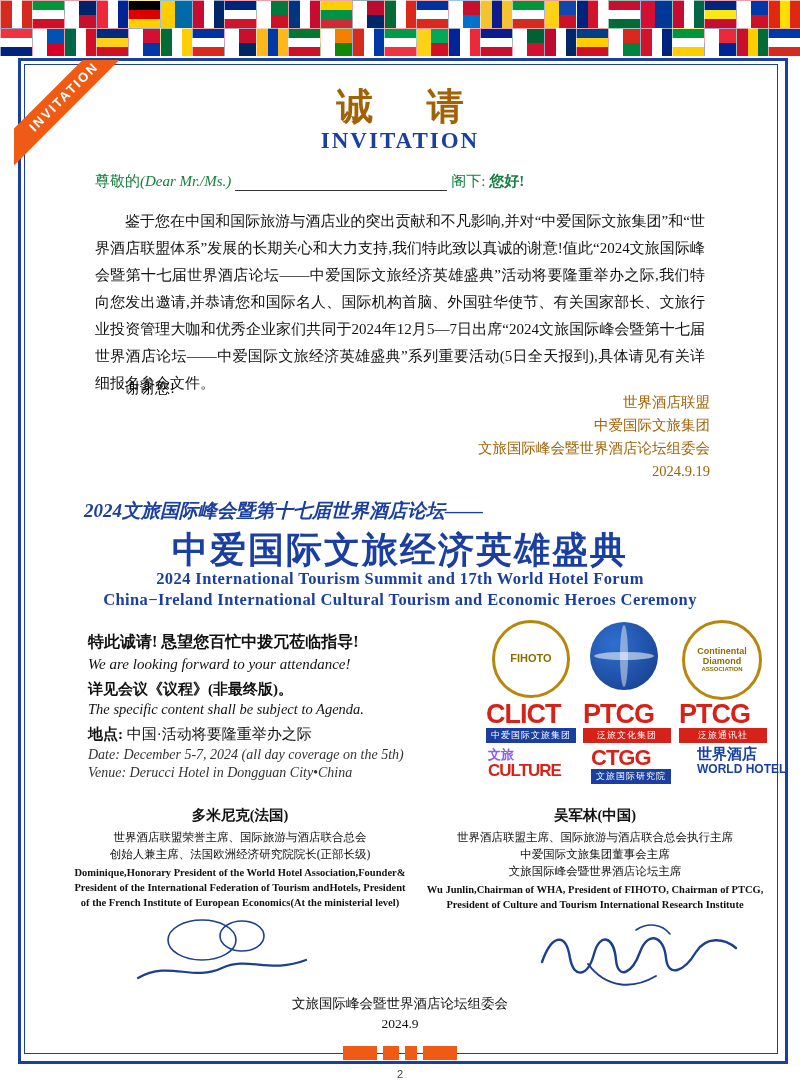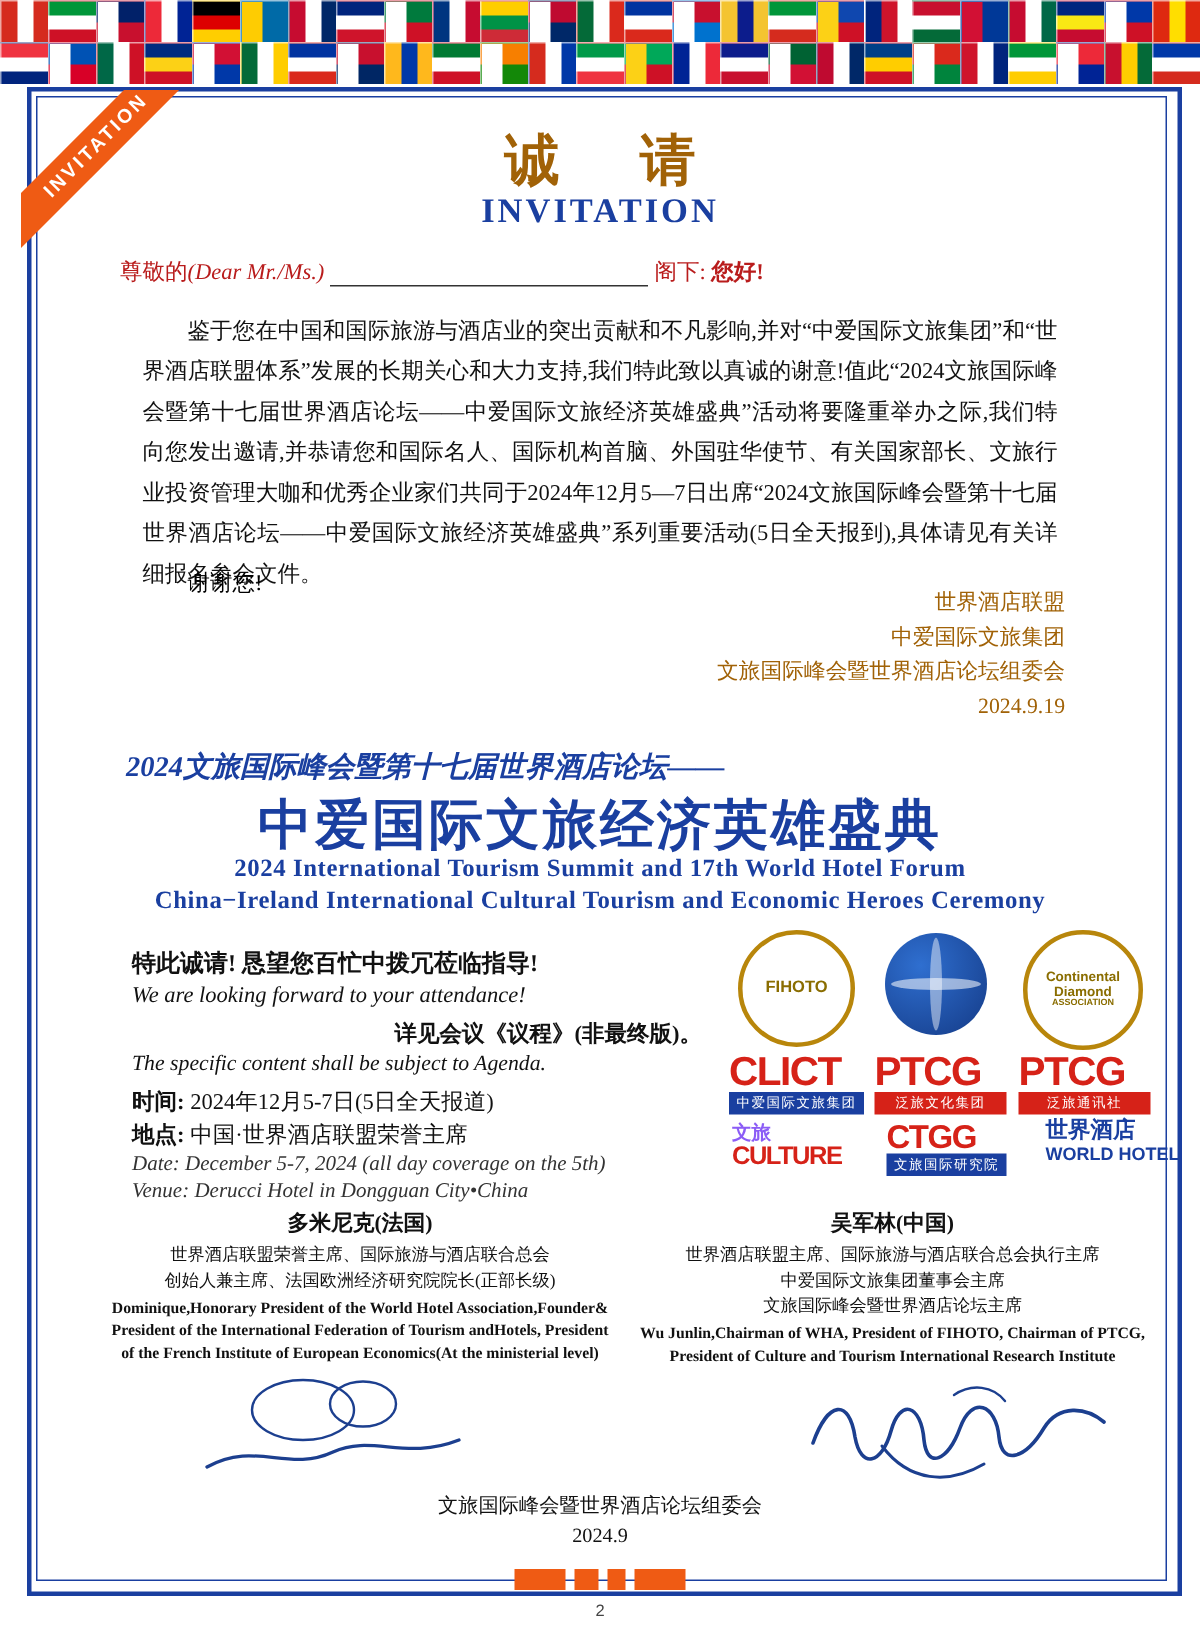--- a/index.html
+++ b/index.html
@@ -49,22 +49,22 @@
     text-indent:22px;font-family:"Liberation Serif",serif;
   }
   .title-en{
     position:absolute;left:0;right:0;top:128px;text-align:center;
     color:#1a3fa0;font-size:23px;font-weight:bold;letter-spacing:2px;
     font-family:"Liberation Serif",serif;
   }
 
   
   .salut{
-    position:absolute;left:80px;top:172px;width:600px;
-    font-size:15px;color:#b91c1c;
+    position:absolute;left:95px;top:172px;width:600px;
+    font-size:15px;color:#15803d;
   }
   .salut .dear{font-style:italic;}
   .salut .rule{
     display:inline-block;width:212px;border-bottom:1px solid #333;height:14px;
     vertical-align:bottom;margin:0 4px;
   }
   .salut .hi{font-weight:bold;}
 
   
   .body-text{
@@ -95,21 +95,21 @@
   }
   .ev-en1{top:569px;}
   .ev-en2{top:590px;}
 
   
   .info{
     position:absolute;left:88px;top:632px;width:380px;color:#111;
   }
   .info .r1{font-size:16px;font-weight:bold;margin-bottom:3px;}
   .info .r2{font-size:15px;font-style:italic;margin-bottom:7px;}
-  .info .r3{font-size:15px;font-weight:bold;margin-bottom:2px;text-align:right;}
+  .info .r3{font-size:15px;font-weight:bold;margin-bottom:2px;}
   .info .r4{font-size:14.5px;font-style:italic;margin-bottom:7px;}
   .info .kv{font-size:15px;margin-bottom:3px;}
   .info .kv b{font-weight:bold;}
   .info .kvi{font-size:14px;font-style:italic;color:#333;margin-bottom:2px;}
 
   
   .logos{position:absolute;left:486px;top:620px;width:290px;height:170px;}
   .lg{position:absolute;}
   .seal{
     border-radius:50%;border:3px solid #b8860b;background:#fff;
@@ -262,22 +262,21 @@
   <div class="ev-line1">2024文旅国际峰会暨第十七届世界酒店论坛——</div>
   <div class="ev-line2">中爱国际文旅经济英雄盛典</div>
   <div class="ev-en1">2024 International Tourism Summit and 17th World Hotel Forum</div>
   <div class="ev-en2">China−Ireland International Cultural Tourism and Economic Heroes Ceremony</div>
 
   <div class="info">
     <div class="r1">特此诚请! 恳望您百忙中拨冗莅临指导!</div>
     <div class="r2">We are looking forward to your attendance!</div>
     <div class="r3">详见会议《议程》(非最终版)。</div>
     <div class="r4">The specific content shall be subject to Agenda.</div>
-    <div class="kv"><b>时间:</b> <span>2024年12月5-7日(5日全天报道)</span></div>
-    <div class="kv"><b>地点:</b> <span>中国·世界酒店联盟荣誉主席</span></div>
+    <div class="kv"><b>地点:</b> <span>中国·活动将要隆重举办之际</span></div>
     <div class="kvi"><span>Date:</span> <span>December 5-7, 2024 (all day coverage on the 5th)</span></div>
     <div class="kvi"><span>Venue:</span> <span>Derucci Hotel in Dongguan City•China</span></div>
   </div>
 
   <div class="logos">
 
     <div class="lg seal" style="left:6px;top:0;width:72px;height:72px;font-size:11px;">
       <span>FIHOTO</span>
     </div>
 

